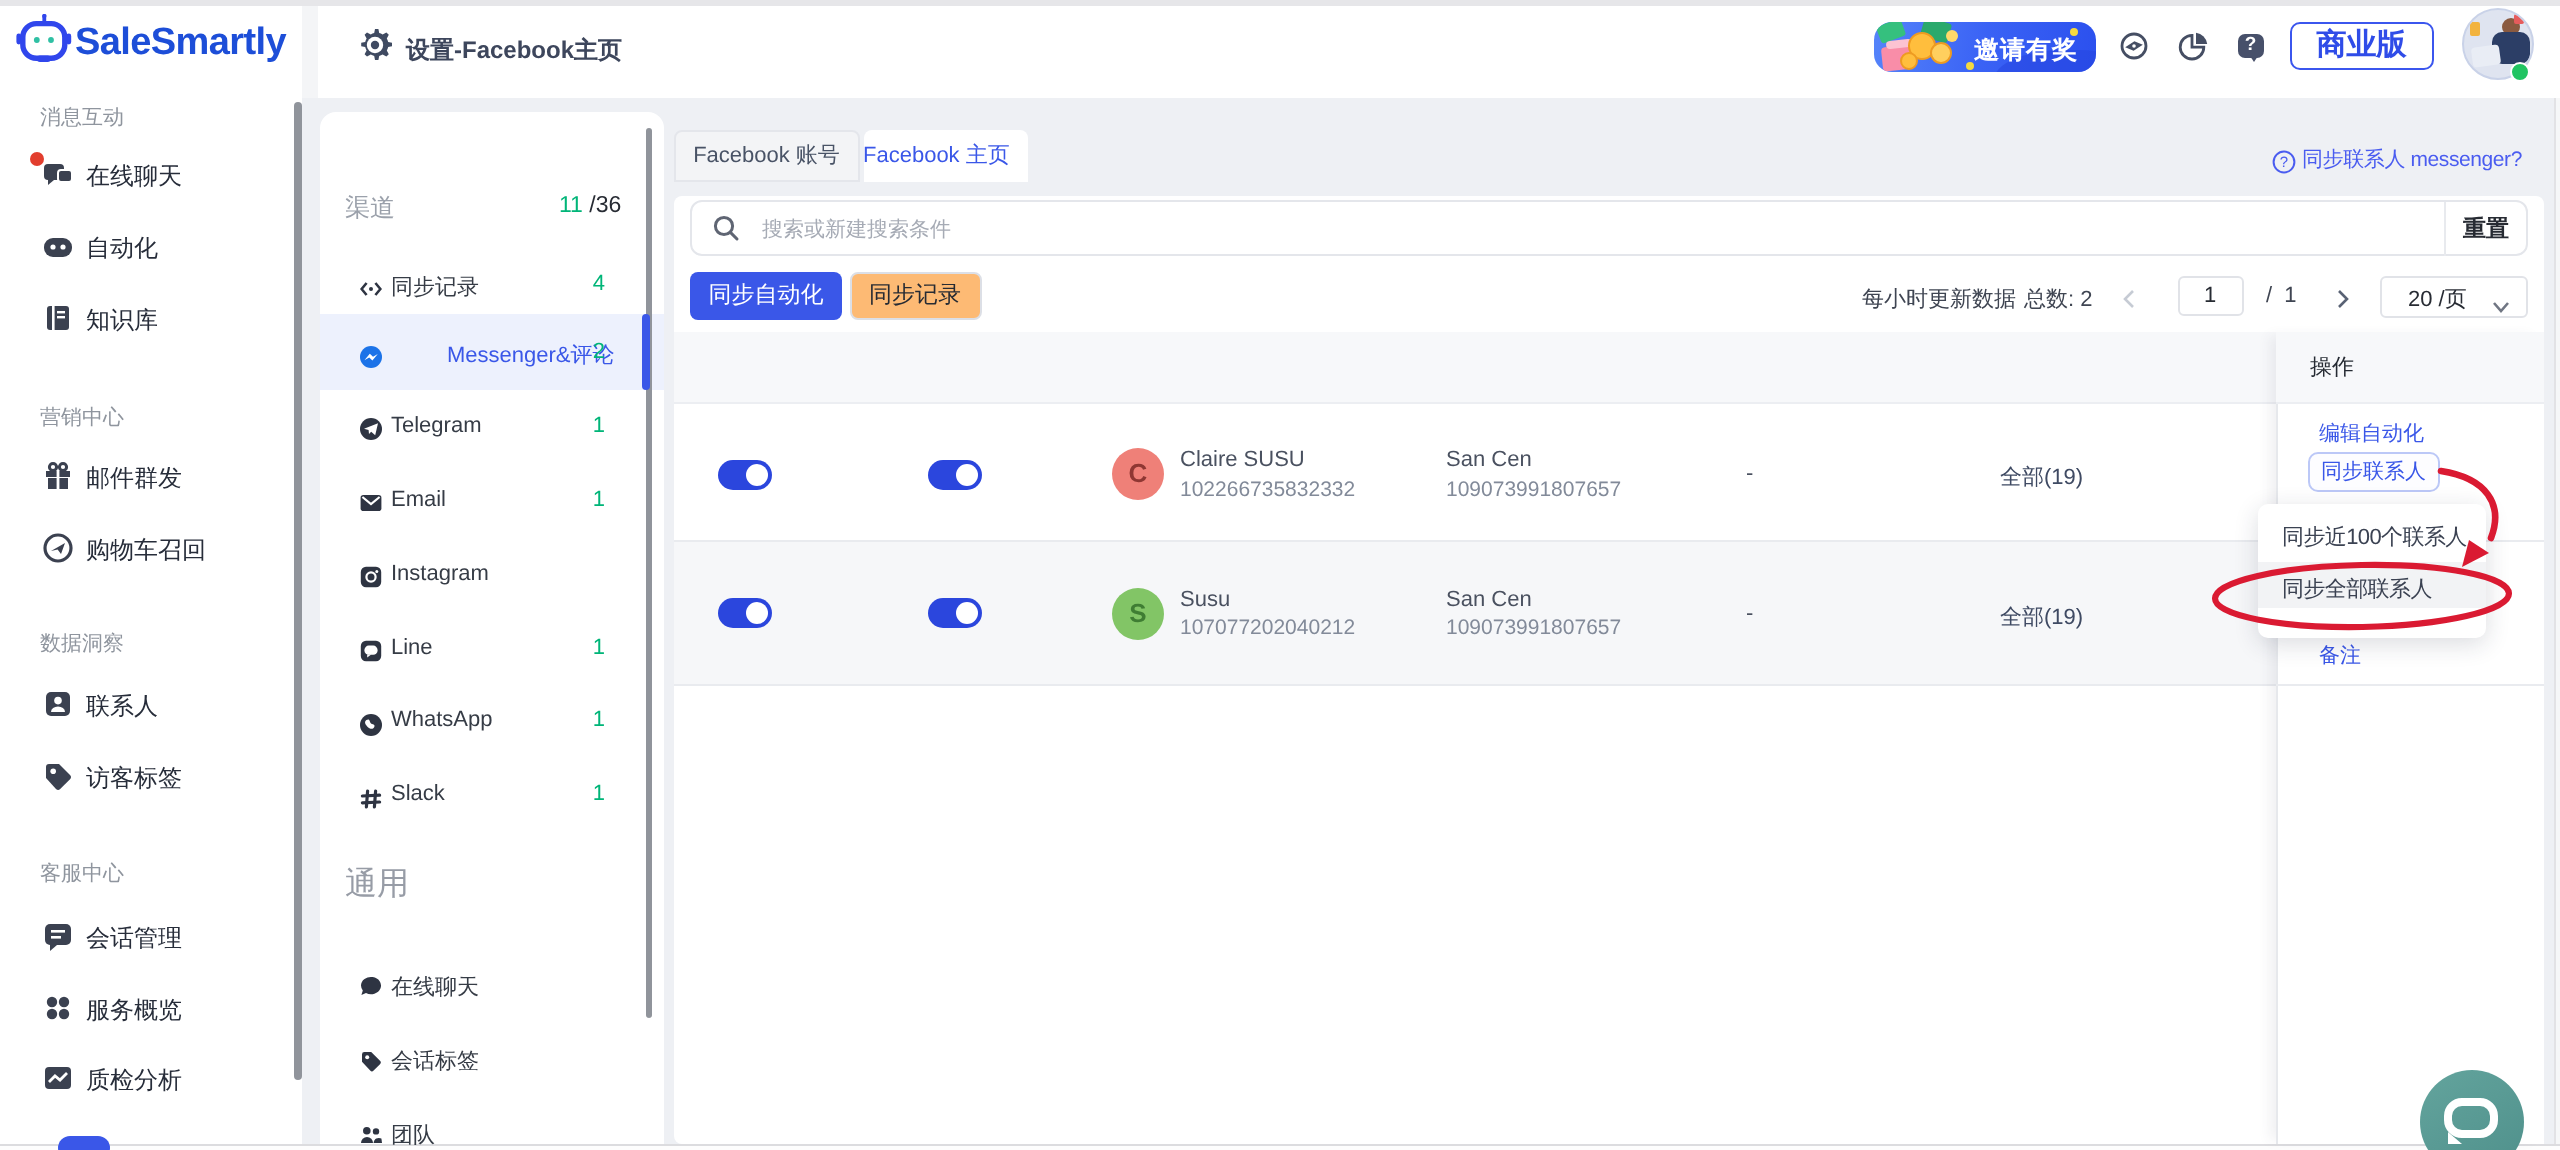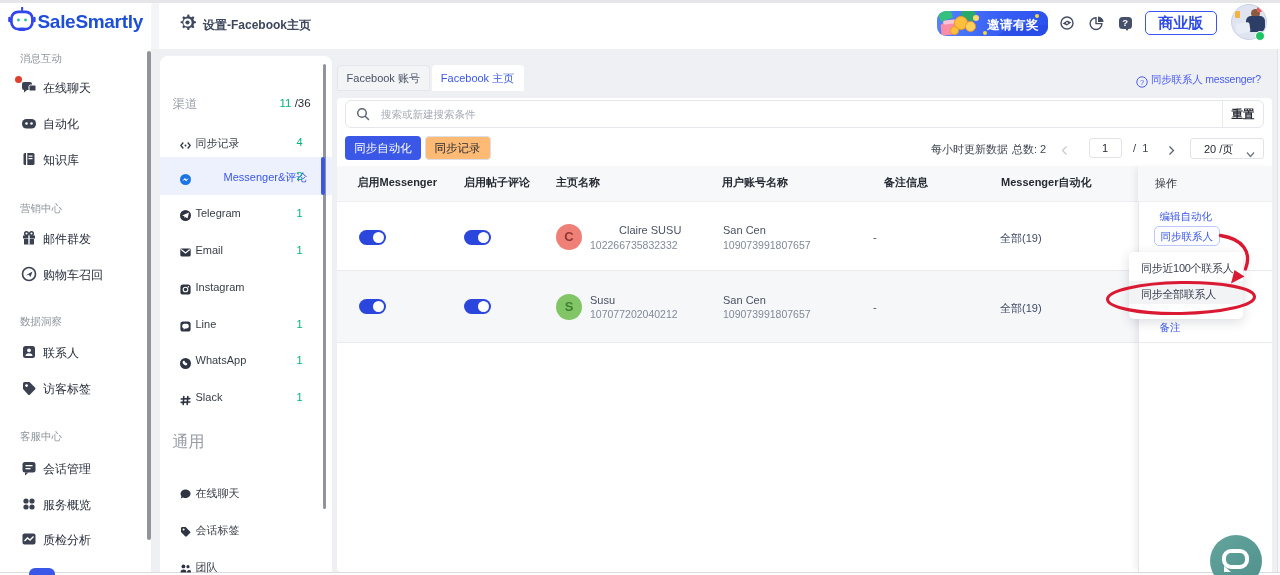--- a/index.html
+++ b/index.html
@@ -241,21 +241,21 @@
       <div class="abs" style="left:20px;top:504px;width:11px;height:11px;"><svg width="11" height="11" viewBox="0 0 11 11">
           <circle cx="3.4" cy="3.4" r="1.9" fill="#2e3442"></circle>
           <circle cx="8" cy="3.7" r="1.6" fill="#2e3442"></circle>
           <path d="M0.5 9.5 a3 3 0 0 1 6 0 z" fill="#2e3442"></path>
           <path d="M6.8 9.5 a2.6 2.6 0 0 1 3.9-2.2 l0.3 2.2 z" fill="#2e3442"></path>
         </svg></div>
       <div class="abs" style="left:36px;top:503.5px;font-size:11px;color:#363c46;">团队</div>
     </div>
 
   <div class="abs" style="left:336.5px;top:64.5px;width:93.5px;height:26.5px;background:#f3f4f6;border:1px solid #e4e6eb;border-radius:4px 4px 0 0;text-align:center;line-height:25px;font-size:11px;color:#495366;">Facebook 账号</div>
-  <div class="abs" style="left:431.5px;top:64.5px;width:92px;height:26.5px;background:#fff;border-radius:4px 4px 0 0;text-align:center;line-height:26px;font-size:11px;color:#3a57e8;">Facebook 主页</div>
+  <div class="abs" style="left:431.5px;top:64.5px;width:82px;height:26.5px;background:#fff;border-radius:4px 4px 0 0;text-align:left;line-height:26px;font-size:11px;color:#3a57e8;">Facebook 主页</div>
 
   <div class="abs" style="left:1136px;top:72.5px;">
     <svg width="12" height="12" viewBox="0 0 12 12" style="vertical-align:middle">
       <circle cx="6" cy="6" r="5.2" fill="none" stroke="#4a5cf0" stroke-width="1"></circle>
       <text x="6" y="8.6" text-anchor="middle" font-size="7.5" fill="#4a5cf0" font-family="Liberation Sans">?</text>
     </svg>
   </div>
   <div class="abs" style="left:1151px;top:73px;font-size:10.5px;letter-spacing:-0.2px;color:#4a5cf0;">同步联系人 messenger?</div>
 
   <div class="abs" style="left:336.5px;top:97.5px;width:935px;height:474.5px;background:#fff;border-radius:4px;"></div>
@@ -284,49 +284,41 @@
   <div class="abs" style="left:1167px;top:141.5px;"><svg width="9" height="11" viewBox="0 0 9 11">
         <path d="M2.5 1.5 L6.5 5.5 L2.5 9.5" fill="none" stroke="#596274" stroke-width="1.3"></path>
       </svg></div>
   <div class="abs" style="left:1189.5px;top:137.5px;width:74.5px;height:21px;border:1px solid #e1e3e8;border-radius:3px;background:#fff;"></div>
   <div class="abs" style="left:1204px;top:142px;font-size:11px;color:#272b33;">20 /页</div>
   <div class="abs" style="left:1246px;top:144px;"><svg width="9" height="7" viewBox="0 0 9 7">
         <path d="M1 1.5 L4.5 5.5 L8 1.5" fill="none" stroke="#707683" stroke-width="1.3"></path>
       </svg></div>
 
   <div class="abs" style="left:336.5px;top:165.5px;width:935px;height:35.5px;background:#f7f8fa;"></div>
-  <div id="thead" class="abs" style="left:0;top:181px;width:1280px;height:10px;font-size:11px;font-weight:bold;color:#262b33;">
-      <div class="abs" style="left:357.5px;top:-6px;">启用Messenger</div>
-      <div class="abs" style="left:464px;top:-6px;">启用帖子评论</div>
-      <div class="abs" style="left:556px;top:-6px;">主页名称</div>
-      <div class="abs" style="left:722px;top:-6px;">用户账号名称</div>
-      <div class="abs" style="left:884px;top:-6px;">备注信息</div>
-      <div class="abs" style="left:1001px;top:-6px;">Messenger自动化</div>
-    </div>
 
   <div class="abs" style="left:336.5px;top:271px;width:801.5px;height:72px;background:#f6f7f9;"></div>
 
   <div class="abs" style="left:336.5px;top:201px;width:935px;height:1px;background:#eceef2;"></div>
   <div class="abs" style="left:336.5px;top:270px;width:935px;height:1px;background:#e9ebef;"></div>
   <div class="abs" style="left:336.5px;top:342px;width:935px;height:1px;background:#e9ebef;"></div>
 
   <div class="abs" style="left:1138px;top:165.5px;width:133.5px;height:406.5px;background:#fff;box-shadow:-5px 0 6px -2px rgba(60,70,90,0.08);border-left:1px solid #e6e8ec;"></div>
   <div class="abs" style="left:1138px;top:165.5px;width:133.5px;height:35.5px;background:#f7f8fa;"></div>
   <div class="abs" style="left:1155px;top:176px;font-size:11px;font-weight:normal;color:#262b33;">操作</div>
   <div class="abs" style="left:1138px;top:201px;width:133.5px;height:1px;background:#eceef2;"></div>
   <div class="abs" style="left:1138px;top:270px;width:133.5px;height:1px;background:#e9ebef;"></div>
   <div class="abs" style="left:1138px;top:342px;width:133.5px;height:1px;background:#e9ebef;"></div>
 
   <div id="rows" class="abs" style="left:0;top:0;width:1280px;height:575px;pointer-events:none;">
       <div class="abs" style="left:359px;top:230px;width:27px;height:15px;border-radius:8px;background:#2b46dd;"></div>
       <div class="abs" style="left:373px;top:232px;width:11px;height:11px;border-radius:50%;background:#fff;"></div>
       <div class="abs" style="left:463.5px;top:230px;width:27px;height:15px;border-radius:8px;background:#2b46dd;"></div>
       <div class="abs" style="left:477.5px;top:232px;width:11px;height:11px;border-radius:50%;background:#fff;"></div>
       <div class="abs" style="left:556px;top:224px;width:26px;height:26px;border-radius:50%;background:#ef8078;text-align:center;line-height:26px;font-size:13px;font-weight:bold;color:#8f3733;">C</div>
-      <div class="abs" style="left:619px;top:224px;font-size:11px;color:#4a5160;">Claire SUSU</div>
+      <div class="abs" style="left:590px;top:224px;font-size:11px;color:#4a5160;">Claire SUSU</div>
       <div class="abs" style="left:590px;top:238.5px;font-size:10.5px;color:#828a99;">102266735832332</div>
       <div class="abs" style="left:723px;top:224px;font-size:11px;color:#4a5160;">San Cen</div>
       <div class="abs" style="left:723px;top:238.5px;font-size:10.5px;color:#828a99;">109073991807657</div>
       <div class="abs" style="left:873px;top:231px;font-size:11px;color:#4a5160;">-</div>
       <div class="abs" style="left:1000px;top:231px;font-size:11px;color:#3f4a63;">全部(19)</div>
       <div class="abs" style="left:359px;top:299px;width:27px;height:15px;border-radius:8px;background:#2b46dd;"></div>
       <div class="abs" style="left:373px;top:301px;width:11px;height:11px;border-radius:50%;background:#fff;"></div>
       <div class="abs" style="left:463.5px;top:299px;width:27px;height:15px;border-radius:8px;background:#2b46dd;"></div>
       <div class="abs" style="left:477.5px;top:301px;width:11px;height:11px;border-radius:50%;background:#fff;"></div>
       <div class="abs" style="left:556px;top:293.5px;width:26px;height:26px;border-radius:50%;background:#82c566;text-align:center;line-height:26px;font-size:13px;font-weight:bold;color:#3f7d33;">S</div>

